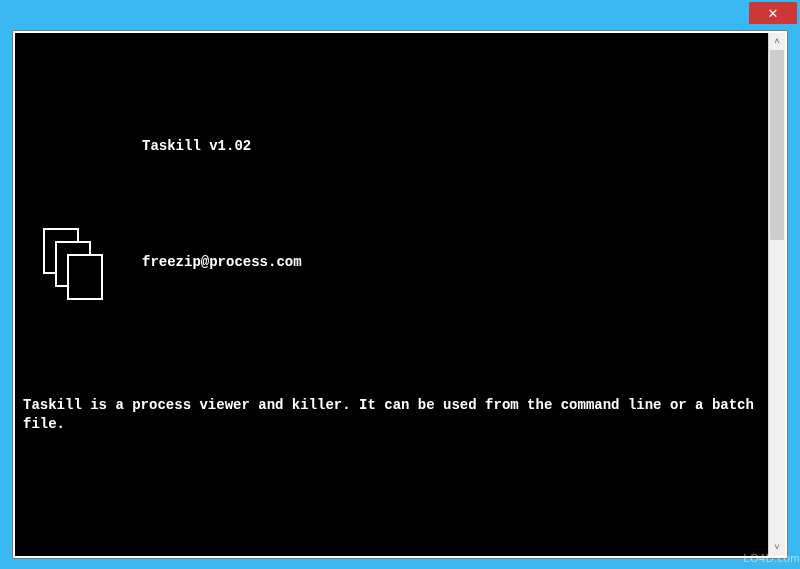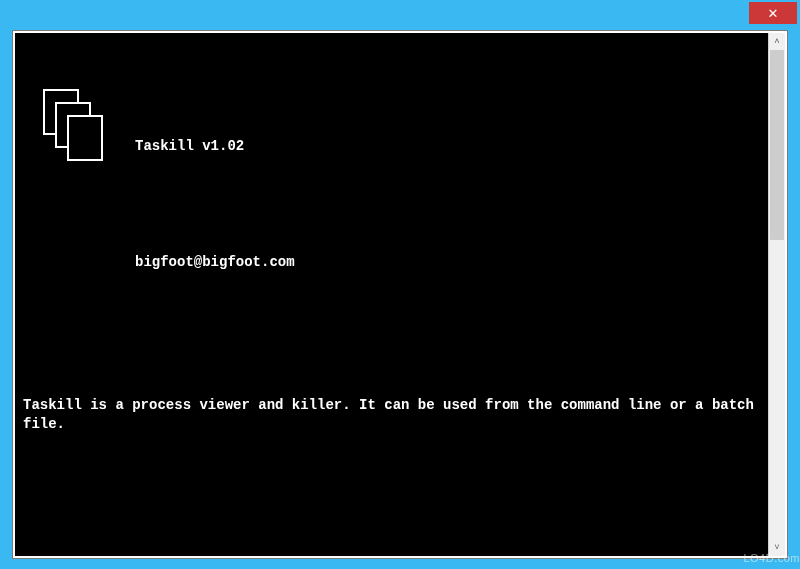--- a/index.html
+++ b/index.html
@@ -60,22 +60,22 @@
       font-family: "Courier New", Courier, monospace;
       font-size: 14px;
       font-weight: bold;
       line-height: 1.35;
       padding: 18px 8px 8px 8px;
       overflow: hidden;
       white-space: pre-wrap;
     }
     .logo-section {
       display: flex;
-      align-items: flex-start;
-      gap: 20px;
+      align-items: flex-end;
+      gap: 27px;
       margin-bottom: 28px;
     }
     .logo-svg {
       margin-left: 20px;
       flex-shrink: 0;
     }
     .header-text {
       padding-top: 10px;
     }
     .header-text div {
@@ -143,21 +143,21 @@
     <div class="console">
       <div class="logo-section">
         <svg class="logo-svg" width="72" height="84" viewBox="0 0 72 84">
           <rect x="1" y="1" width="34" height="44" fill="none" stroke="#ffffff" stroke-width="2"></rect>
           <rect x="13" y="14" width="34" height="44" fill="#000000" stroke="#ffffff" stroke-width="2"></rect>
           <rect x="25" y="27" width="34" height="44" fill="#000000" stroke="#ffffff" stroke-width="2"></rect>
         </svg>
         <div class="header-text">
           <div>Taskill v1.02</div>
           <div class="blank-line"></div>
-          <div>bigfoot@bigfoot.com</div>
+          <div>freezip@process.com</div>
         </div>
       </div>
 
       <div class="para">Taskill is a process viewer and killer. It can be used from the command line or a batch file.</div>
       <div class="blank-line"></div>
       
       
       
       
       

